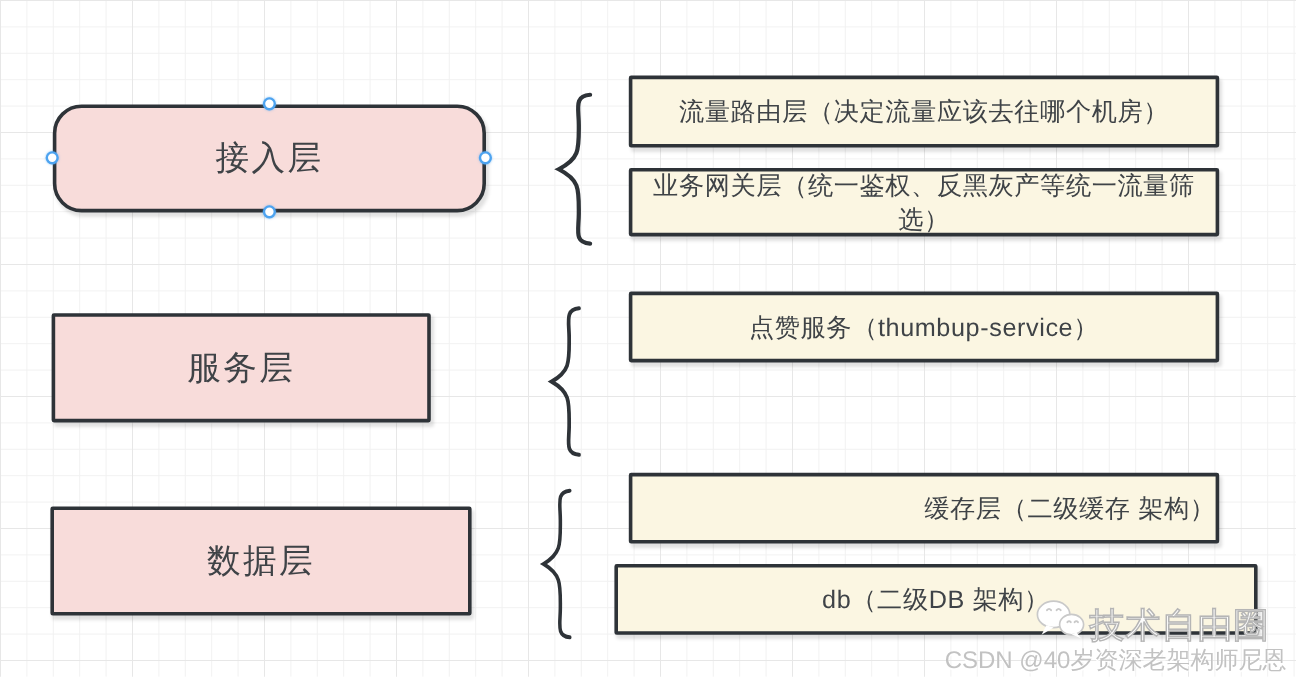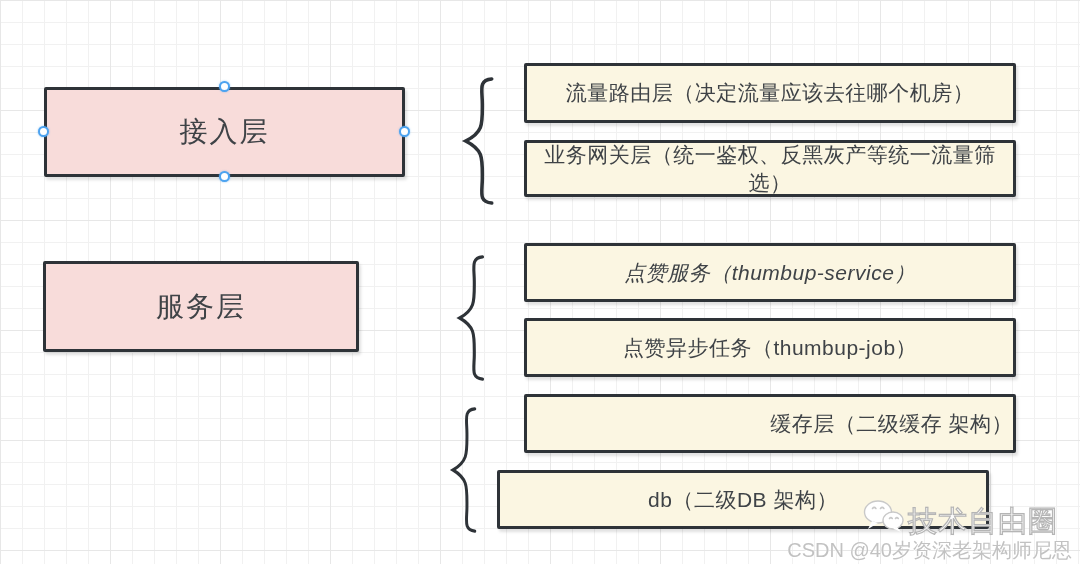--- a/index.html
+++ b/index.html
@@ -30,30 +30,30 @@
     background:#f8dcda;
     font-size:28px;
     letter-spacing:2px;
   }
   .note-shape{
     background:#fbf6e2;
     font-size:21px;
     letter-spacing:0.5px;
   }
   
-  .layer-access {left:44px; top:87px;  width:361px; height:90px;}
+  .layer-access {left:44px; top:87px;  width:361px; height:90px;border-radius:24px;}
   .layer-service{left:43px; top:261px; width:316px; height:91px;}
   .layer-data   {left:42px; top:422px; width:351px; height:91px;}
   
   .note-a{left:524px; top:63px;  width:492px; height:60px;}
   .note-b{left:524px; top:140px; width:492px; height:57px;}
-  .note-c{left:524px; top:243px; width:492px; height:59px;font-style:italic;}
+  .note-c{left:524px; top:243px; width:492px; height:59px;}
   .note-d{left:524px; top:318px; width:492px; height:59px;}
   .note-e{left:524px; top:394px; width:492px; height:59px;justify-content:flex-end;}
-  .note-f{left:497px; top:470px; width:492px; height:59px;}
+  .note-f{left:512px; top:470px; width:536px; height:59px;}
   
   .brace{position:absolute;}
   .brace path{stroke:#2e3338;stroke-width:3.4;fill:none;stroke-linecap:round;}
   .brace-1{left:450px; top:76px;  width:48px; height:130px;}
   .brace-2{left:446px; top:254px; width:42px; height:128px;}
   .brace-3{left:440px; top:406px; width:40px; height:128px;}
   
   .handle{
     position:absolute;
     width:11px;height:11px;
@@ -113,24 +113,24 @@
     <span>服务层</span>
   </div>
 
   <svg class="brace brace-2" viewBox="0 0 46 130" preserveAspectRatio="none">
     <path d="M40 3 C27 4 31 14 31 28 C31 48 32 56 15 65 C32 74 31 82 31 102 C31 116 27 126 40 127"></path>
   </svg>
 
   <div class="shape note-shape note-c">
     <span>点赞服务（thumbup-service）</span>
   </div>
-  <div class="shape note-shape note-d">
-    <span>点赞异步任务（thumbup-job）</span>
+
+  <div class="shape layer-shape layer-data">
+    <span>数据层</span>
   </div>
-
 
   <svg class="brace brace-3" viewBox="0 0 46 130" preserveAspectRatio="none">
     <path d="M40 3 C27 4 31 14 31 28 C31 48 32 56 15 65 C32 74 31 82 31 102 C31 116 27 126 40 127"></path>
   </svg>
 
   <div class="shape note-shape note-e">
     <span>缓存层（二级缓存 架构）</span>
   </div>
   <div class="shape note-shape note-f">
     <span>db（二级DB 架构）</span>

